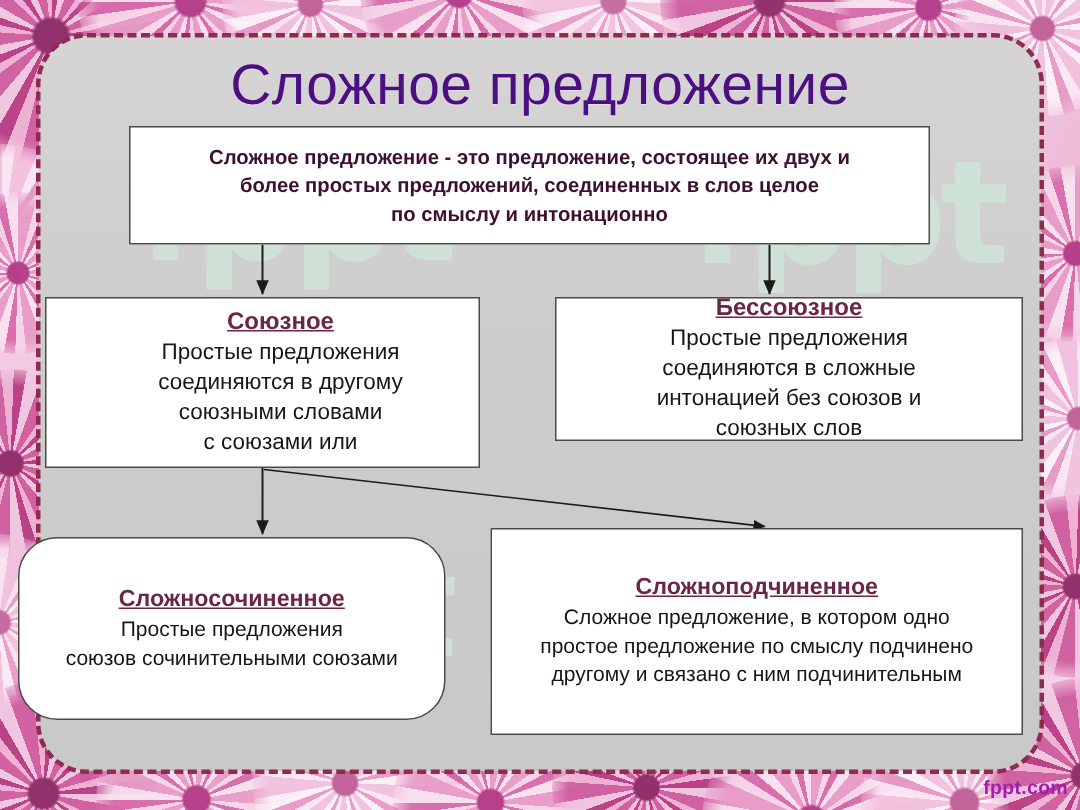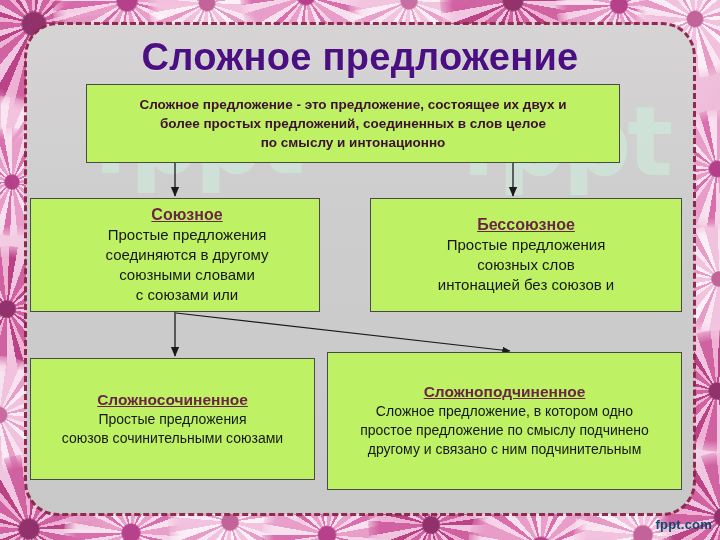--- a/index.html
+++ b/index.html
@@ -72,67 +72,67 @@
   }
 
   
   .wm{position:absolute;color:#cfe8da;opacity:.75;font-weight:bold;
       font-family:"DejaVu Sans", sans-serif;letter-spacing:-4px;
       user-select:none;}
 
   
   .title{
     position:absolute;left:0;top:36px;width:720px;text-align:center;
-    font-size:38px;font-weight:bold;color:#4b0f82;
+    font-size:38px;font-weight:normal;color:#4b0f82;
     font-family:"Liberation Sans", sans-serif;
     letter-spacing:.3px;
     text-shadow:0 1px 0 rgba(255,255,255,.35);
   }
 
   
   .box{
     position:absolute;box-sizing:border-box;
     border:1px solid #4a4a4a;
-    background:#bef264;
+    background:#ffffff;
     text-align:center;
     display:flex;flex-direction:column;justify-content:center;align-items:center;
   }
   .box .head{
     color:#6b2545;font-weight:bold;text-decoration:underline;
     margin-bottom:1px;
   }
   .box .body{color:#171717;}
   .box .line{display:block;}
 
   #box-top{left:86px;top:84px;width:534px;height:79px;}
   #box-top .body{color:#3d1030;font-weight:bold;font-size:13.5px;line-height:19px;}
 
   #box-union{left:30px;top:198px;width:290px;height:114px;padding-left:24px;}
   #box-union .head{font-size:16px;}
   #box-union .body{font-size:15px;line-height:20px;}
 
-  #box-nonunion{left:370px;top:198px;width:312px;height:114px;}
+  #box-nonunion{left:370px;top:198px;width:312px;height:96px;}
   #box-nonunion .head{font-size:16px;}
   #box-nonunion .body{font-size:15px;line-height:20px;}
 
-  #box-compound{left:30px;top:358px;width:285px;height:122px;}
+  #box-compound{left:12px;top:358px;width:285px;height:122px;border-radius:26px;}
   #box-compound .head{font-size:15.5px;}
   #box-compound .body{font-size:14px;line-height:19px;}
 
   #box-complex{left:327px;top:352px;width:355px;height:138px;}
   #box-complex .head{font-size:15.5px;}
   #box-complex .body{font-size:14px;line-height:19px;}
 
   
   #connectors{position:absolute;left:0;top:0;width:720px;height:540px;}
 
   
   .fppt{
     position:absolute;right:8px;bottom:8px;
-    color:#0c4a6e;font-size:13px;font-weight:bold;
+    color:#a21caf;font-size:13px;font-weight:bold;
     font-family:"Liberation Sans", sans-serif;
     letter-spacing:.2px;
   }
 </style>
 </head>
 <body>
 
 <div id="stage">
 
   <div class="floral"></div>
@@ -202,22 +202,23 @@
       <span class="line">соединяются в другому</span>
       <span class="line">союзными словами</span>
       <span class="line">с союзами или</span>
     </div>
   </div>
 
   <div class="box" id="box-nonunion">
     <div class="head">Бессоюзное</div>
     <div class="body">
       <span class="line">Простые предложения</span>
+      <span class="line">соединяются в сложные</span>
+      <span class="line">интонацией без союзов и</span>
       <span class="line">союзных слов</span>
-      <span class="line">интонацией без союзов и</span>
     </div>
   </div>
 
   <div class="box" id="box-compound">
     <div class="head">Сложносочиненное</div>
     <div class="body">
       <span class="line">Простые предложения</span>
       <span class="line">союзов сочинительными союзами</span>
     </div>
   </div>

